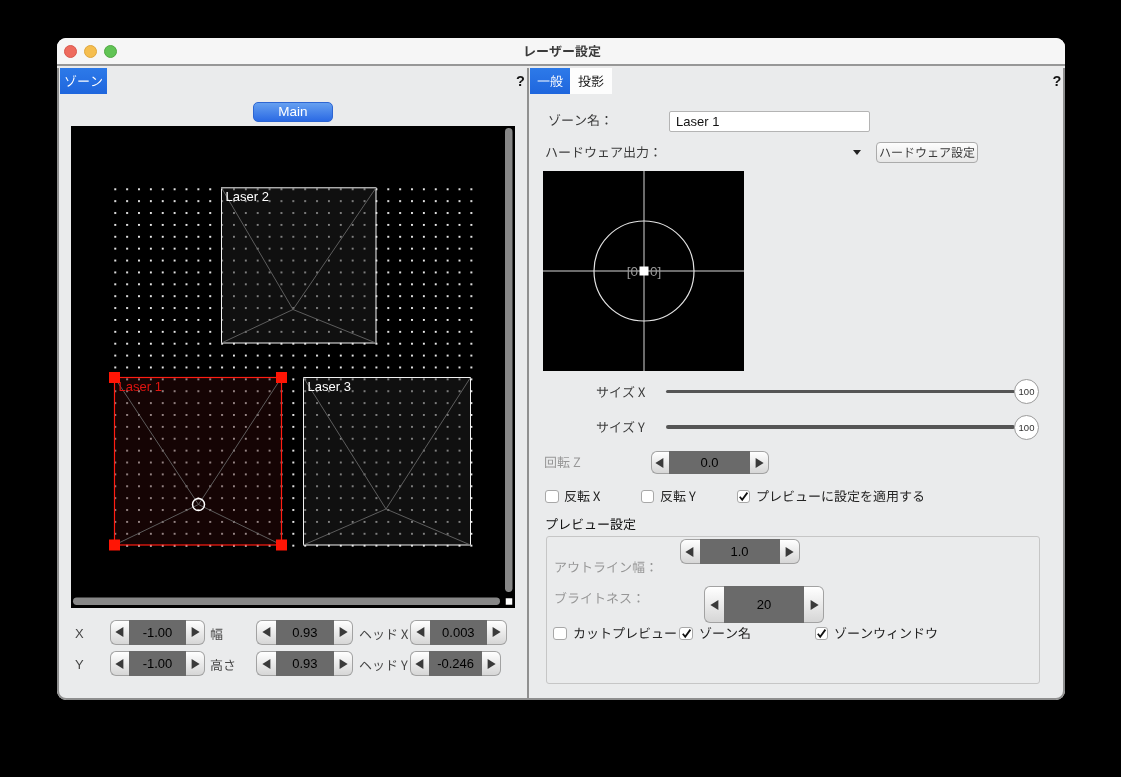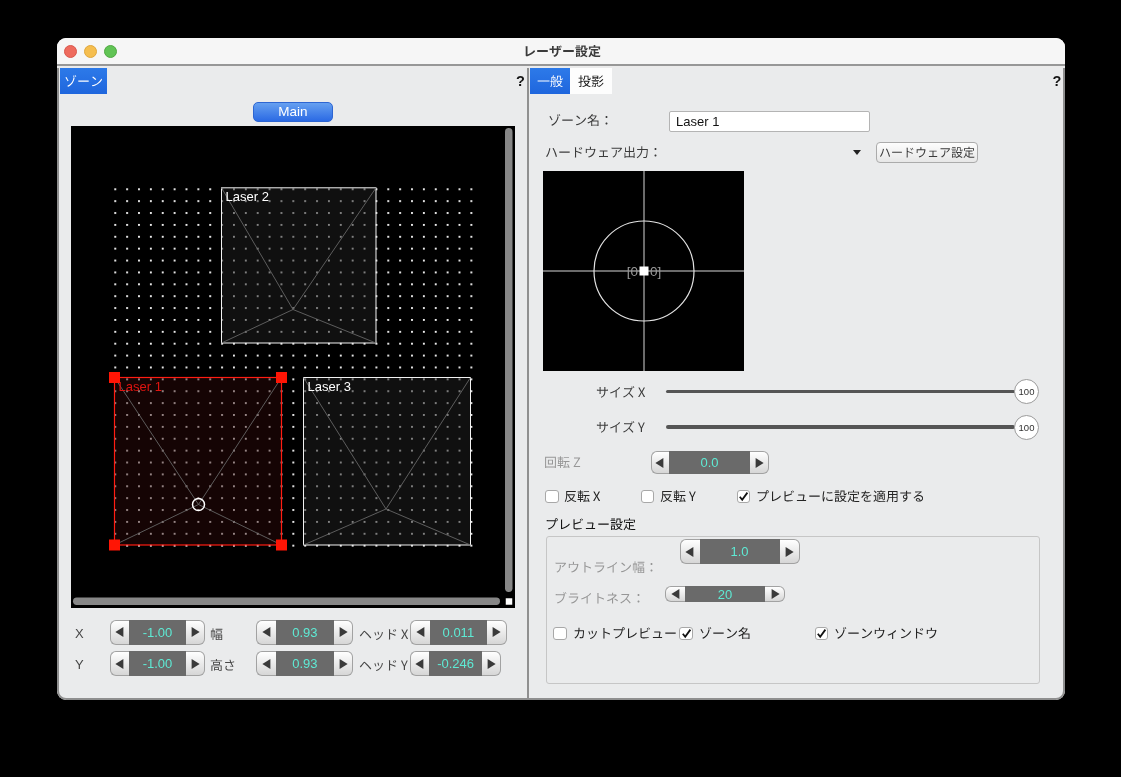--- a/index.html
+++ b/index.html
@@ -7,21 +7,21 @@
 .win{position:absolute;left:57px;top:38px;width:1008px;height:662px;border-radius:9px;background:#ebebeb;overflow:hidden}
 .titlebar{position:absolute;left:0;top:0;width:100%;height:28px;background:#f6f6f6;border-bottom:2px solid #979797}
 .contentframe{position:absolute;left:0;top:30px;width:1008px;height:632px;background:#eaebec;border-left:2.5px solid #8f8f8f;border-right:2.5px solid #8f8f8f;border-bottom:2.5px solid #8f8f8f;border-radius:0 0 9px 9px}
 .tl{position:absolute;top:7px;width:13px;height:13px;border-radius:50%}
 .tab{position:absolute;top:68px;height:26px}
 .bluetab{background:linear-gradient(#2d7ae9,#1f66dd)}
 .stp{position:absolute;display:flex}
 .sb{background:linear-gradient(#ffffff,#d6d6d6);border:1px solid #a2a2a2;position:relative}
 .sbl{border-radius:6px 0 0 6px;border-right:none}
 .sbr{border-radius:0 6px 6px 0;border-left:none}
-.sv{background:#6a6a6a;color:#5eead4;text-align:center;font-size:13px;display:flex;align-items:center;justify-content:center}
+.sv{background:#6a6a6a;color:#000000;text-align:center;font-size:13px;display:flex;align-items:center;justify-content:center}
 .tri-l{position:absolute;left:50%;top:50%;transform:translate(-58%,-50%);width:0;height:0;border-top:5.5px solid transparent;border-bottom:5.5px solid transparent;border-right:8px solid #3a3a3a}
 .tri-r{position:absolute;left:50%;top:50%;transform:translate(-42%,-50%);width:0;height:0;border-top:5.5px solid transparent;border-bottom:5.5px solid transparent;border-left:8px solid #3a3a3a}
 .cb{position:absolute;width:13.5px;height:13.5px;background:#fff;border:1px solid #a8a8a8;border-radius:3px}
 .lbl{position:absolute;white-space:nowrap}
 .thumb{position:absolute;width:25px;height:25px;border-radius:50%;background:#fff;border:1px solid #9b9b9b;color:#333;font-size:9.5px;display:flex;align-items:center;justify-content:center}
 .track{position:absolute;height:3.5px;background:#555;border-radius:2px}
 </style></head><body>
 <div id="page">
 <div class="win">
       <div class="titlebar"></div>
@@ -131,21 +131,21 @@
     <svg style="position:absolute;left:358.5px;top:623.5px;overflow:visible" width="51" height="20">
       <path d="M0.8 11.4 1.8 12.4C2.0 12.1 2.3 11.7 2.5 11.4C3.1 10.7 4.2 9.3 4.8 8.5C5.3 8.0 5.5 7.9 6.0 8.4C6.6 8.9 7.8 10.2 8.5 11.1C9.4 12.0 10.5 13.4 11.4 14.5L12.3 13.5C11.3 12.5 10.0 11.1 9.2 10.1C8.4 9.3 7.3 8.1 6.5 7.4C5.6 6.6 5.0 6.7 4.3 7.5C3.5 8.5 2.3 9.9 1.7 10.6C1.4 10.9 1.1 11.1 0.8 11.4Z M19.3 7.6 18.3 7.9C18.6 8.5 19.2 10.2 19.3 10.7L20.3 10.4C20.1 9.8 19.5 8.1 19.3 7.6ZM24.0 8.3 22.9 8.0C22.7 9.6 22.0 11.3 21.1 12.4C20.0 13.8 18.4 14.7 16.8 15.2L17.7 16.1C19.2 15.5 20.7 14.5 21.9 13.0C22.9 11.8 23.4 10.4 23.8 9.0C23.8 8.8 23.9 8.6 24.0 8.3ZM16.3 8.2 15.3 8.6C15.5 9.1 16.3 10.9 16.5 11.5L17.4 11.2C17.2 10.5 16.5 8.8 16.3 8.2Z M34.5 5.7 33.8 6.0C34.2 6.6 34.6 7.3 35.0 8.0L35.7 7.7C35.4 7.1 34.9 6.2 34.5 5.7ZM36.1 5.1 35.4 5.4C35.8 6.0 36.2 6.7 36.6 7.4L37.3 7.0C37.0 6.4 36.4 5.5 36.1 5.1ZM30.0 14.1C30.0 14.6 29.9 15.2 29.9 15.6H31.1C31.1 15.2 31.1 14.5 31.1 14.1V9.8C32.5 10.3 34.7 11.1 36.2 11.9L36.6 10.8C35.2 10.1 32.8 9.2 31.1 8.7V6.5C31.1 6.1 31.1 5.6 31.1 5.2H29.9C29.9 5.6 30.0 6.2 30.0 6.5C30.0 7.6 30.0 13.4 30.0 14.1Z M42.1 15.1H43.4L44.8 12.5C45.0 12.0 45.3 11.5 45.5 11.0H45.6C45.9 11.5 46.2 12.0 46.4 12.5L47.8 15.1H49.2L46.4 10.2L49.0 5.6H47.7L46.4 8.0C46.2 8.4 46.0 8.8 45.7 9.4H45.7C45.4 8.8 45.2 8.4 44.9 8.0L43.6 5.6H42.3L44.9 10.2Z" fill="#474747"></path>
     </svg>
     <svg style="position:absolute;left:358.5px;top:654.9px;overflow:visible" width="50" height="20">
       <path d="M0.8 11.4 1.8 12.4C2.0 12.1 2.3 11.7 2.5 11.4C3.1 10.7 4.2 9.3 4.8 8.5C5.3 8.0 5.5 7.9 6.0 8.4C6.6 8.9 7.8 10.2 8.5 11.1C9.4 12.0 10.5 13.4 11.4 14.5L12.3 13.5C11.3 12.5 10.0 11.1 9.2 10.1C8.4 9.3 7.3 8.1 6.5 7.4C5.6 6.6 5.0 6.7 4.3 7.5C3.5 8.5 2.3 9.9 1.7 10.6C1.4 10.9 1.1 11.1 0.8 11.4Z M19.3 7.6 18.3 7.9C18.6 8.5 19.2 10.2 19.3 10.7L20.3 10.4C20.1 9.8 19.5 8.1 19.3 7.6ZM24.0 8.3 22.9 8.0C22.7 9.6 22.0 11.3 21.1 12.4C20.0 13.8 18.4 14.7 16.8 15.2L17.7 16.1C19.2 15.5 20.7 14.5 21.9 13.0C22.9 11.8 23.4 10.4 23.8 9.0C23.8 8.8 23.9 8.6 24.0 8.3ZM16.3 8.2 15.3 8.6C15.5 9.1 16.3 10.9 16.5 11.5L17.4 11.2C17.2 10.5 16.5 8.8 16.3 8.2Z M34.5 5.7 33.8 6.0C34.2 6.6 34.6 7.3 35.0 8.0L35.7 7.7C35.4 7.1 34.9 6.2 34.5 5.7ZM36.1 5.1 35.4 5.4C35.8 6.0 36.2 6.7 36.6 7.4L37.3 7.0C37.0 6.4 36.4 5.5 36.1 5.1ZM30.0 14.1C30.0 14.6 29.9 15.2 29.9 15.6H31.1C31.1 15.2 31.1 14.5 31.1 14.1V9.8C32.5 10.3 34.7 11.1 36.2 11.9L36.6 10.8C35.2 10.1 32.8 9.2 31.1 8.7V6.5C31.1 6.1 31.1 5.6 31.1 5.2H29.9C29.9 5.6 30.0 6.2 30.0 6.5C30.0 7.6 30.0 13.4 30.0 14.1Z M44.8 15.1H46.0V11.4L48.8 5.6H47.6L46.4 8.2C46.1 8.9 45.7 9.6 45.4 10.3H45.3C45.0 9.6 44.7 8.9 44.4 8.2L43.2 5.6H41.9L44.8 11.4Z" fill="#474747"></path>
     </svg>
     <div class="stp" style="left:410.1px;top:619.5px;width:96.5px;height:25px">
       <div class="sb sbl" style="width:20px">
         <div class="tri-l"></div>
       </div>
-      <div class="sv" style="width:56.5px;font-size:13px">0.011</div>
+      <div class="sv" style="width:56.5px;font-size:13px">0.003</div>
       <div class="sb sbr" style="width:20px">
         <div class="tri-r"></div>
       </div>
     </div>
     <div class="stp" style="left:410.1px;top:651px;width:91px;height:25px">
       <div class="sb sbl" style="width:20px">
         <div class="tri-l"></div>
       </div>
       <div class="sv" style="width:56.5px;font-size:13px">-0.246</div>
       <div class="sb sbr" style="width:20px">
@@ -223,21 +223,21 @@
         <div class="tri-l"></div>
       </div>
       <div class="sv" style="width:80px;font-size:13px">1.0</div>
       <div class="sb sbr" style="width:20px">
         <div class="tri-r"></div>
       </div>
     </div>
     <svg style="position:absolute;left:553.5px;top:588.0px;overflow:visible" width="93" height="20">
       <path d="M11.5 3.9 10.8 4.2C11.1 4.7 11.6 5.4 11.8 6.0L12.6 5.7C12.3 5.2 11.8 4.4 11.5 3.9ZM11.0 6.6 10.4 6.2 10.9 6.0C10.6 5.5 10.1 4.7 9.8 4.3L9.1 4.6C9.4 5.0 9.8 5.6 10.1 6.1C9.9 6.2 9.7 6.2 9.5 6.2C8.9 6.2 3.7 6.2 3.0 6.2C2.6 6.2 2.0 6.1 1.7 6.1V7.2C2.0 7.2 2.5 7.2 3.0 7.2C3.7 7.2 8.9 7.2 9.6 7.2C9.5 8.4 8.9 10.3 7.9 11.4C6.8 12.8 5.4 13.9 2.9 14.6L3.7 15.5C6.1 14.8 7.7 13.6 8.9 12.1C9.9 10.7 10.5 8.6 10.8 7.3C10.9 7.0 10.9 6.8 11.0 6.6Z M16.0 5.4V6.5C16.4 6.4 16.8 6.4 17.2 6.4C17.9 6.4 21.5 6.4 22.3 6.4C22.7 6.4 23.2 6.4 23.5 6.5V5.4C23.2 5.4 22.7 5.5 22.3 5.5C21.5 5.5 17.9 5.5 17.2 5.5C16.8 5.5 16.3 5.4 16.0 5.4ZM24.4 8.8 23.7 8.4C23.5 8.4 23.3 8.5 23.0 8.5C22.3 8.5 16.8 8.5 16.1 8.5C15.8 8.5 15.3 8.4 14.8 8.4V9.5C15.3 9.5 15.8 9.4 16.1 9.4C16.9 9.4 22.4 9.4 23.0 9.4C22.8 10.4 22.3 11.5 21.5 12.3C20.4 13.5 18.7 14.3 16.9 14.7L17.7 15.6C19.3 15.2 21.0 14.4 22.3 12.9C23.3 11.8 23.9 10.5 24.2 9.2C24.3 9.1 24.3 8.9 24.4 8.8Z M27.1 10.4 27.6 11.4C29.4 10.8 31.2 10.1 32.6 9.3V14.1C32.6 14.6 32.6 15.2 32.5 15.5H33.8C33.7 15.2 33.7 14.6 33.7 14.1V8.6C35.0 7.7 36.2 6.7 37.2 5.7L36.3 4.9C35.5 6.0 34.2 7.1 32.8 8.0C31.4 8.9 29.4 9.8 27.1 10.4Z M43.4 13.9C43.4 14.4 43.4 15.1 43.3 15.5H44.6C44.5 15.0 44.5 14.3 44.5 13.9L44.5 9.6C45.9 10.1 48.2 11.0 49.6 11.7L50.0 10.6C48.6 9.9 46.2 9.0 44.5 8.5V6.4C44.5 6.0 44.5 5.4 44.6 5.0H43.3C43.4 5.4 43.4 6.0 43.4 6.4C43.4 7.5 43.4 13.2 43.4 13.9Z M63.4 13.3 64.0 12.5C62.8 11.6 62.1 11.2 60.9 10.6L60.2 11.3C61.5 12.0 62.2 12.5 63.4 13.3ZM62.8 7.2 62.1 6.6C61.9 6.6 61.6 6.6 61.3 6.6H59.1V5.8C59.1 5.4 59.1 5.0 59.2 4.7H58.0C58.0 5.0 58.1 5.4 58.1 5.8V6.6H55.5C55.1 6.6 54.4 6.6 53.9 6.6V7.7C54.3 7.6 55.1 7.6 55.5 7.6C56.1 7.6 60.3 7.6 60.9 7.6C60.5 8.2 59.4 9.3 58.3 10.0C57.1 10.8 55.5 11.6 53.0 12.2L53.7 13.2C55.4 12.6 56.8 12.1 58.0 11.4L58.0 14.2C58.0 14.7 58.0 15.2 58.0 15.6H59.1C59.1 15.2 59.1 14.7 59.1 14.2L59.1 10.7C60.3 9.9 61.4 8.8 62.0 8.0C62.2 7.8 62.5 7.5 62.8 7.2Z M75.4 6.4 74.7 5.9C74.5 5.9 74.2 6.0 73.8 6.0C73.3 6.0 69.3 6.0 68.7 6.0C68.4 6.0 67.6 5.9 67.4 5.9V7.1C67.6 7.1 68.3 7.0 68.7 7.0C69.2 7.0 73.3 7.0 73.8 7.0C73.5 8.1 72.5 9.6 71.7 10.6C70.3 12.1 68.4 13.7 66.3 14.5L67.1 15.4C69.1 14.5 70.8 13.1 72.2 11.6C73.5 12.8 74.9 14.3 75.8 15.4L76.7 14.7C75.8 13.6 74.3 11.9 72.9 10.8C73.8 9.6 74.6 8.1 75.1 7.0C75.2 6.8 75.3 6.5 75.4 6.4Z M84.5 8.0C85.0 8.0 85.5 7.6 85.5 7.0C85.5 6.4 85.0 6.1 84.5 6.1C84.0 6.1 83.5 6.4 83.5 7.0C83.5 7.6 84.0 8.0 84.5 8.0ZM84.5 14.4C85.0 14.4 85.5 14.0 85.5 13.4C85.5 12.8 85.0 12.4 84.5 12.4C84.0 12.4 83.5 12.8 83.5 13.4C83.5 14.0 84.0 14.4 84.5 14.4Z" fill="#969696"></path>
     </svg>
-    <div class="stp" style="left:665px;top:586px;width:120px;height:16px">
+    <div class="stp" style="left:704px;top:586px;width:120px;height:37px">
       <div class="sb sbl" style="width:20px">
         <div class="tri-l"></div>
       </div>
       <div class="sv" style="width:80px;font-size:13px">20</div>
       <div class="sb sbr" style="width:20px">
         <div class="tri-r"></div>
       </div>
     </div>
     <div class="cb" style="left:553px;top:626.5px"></div>
     <svg style="position:absolute;left:572.5px;top:622.8px;overflow:visible" width="106" height="20">

